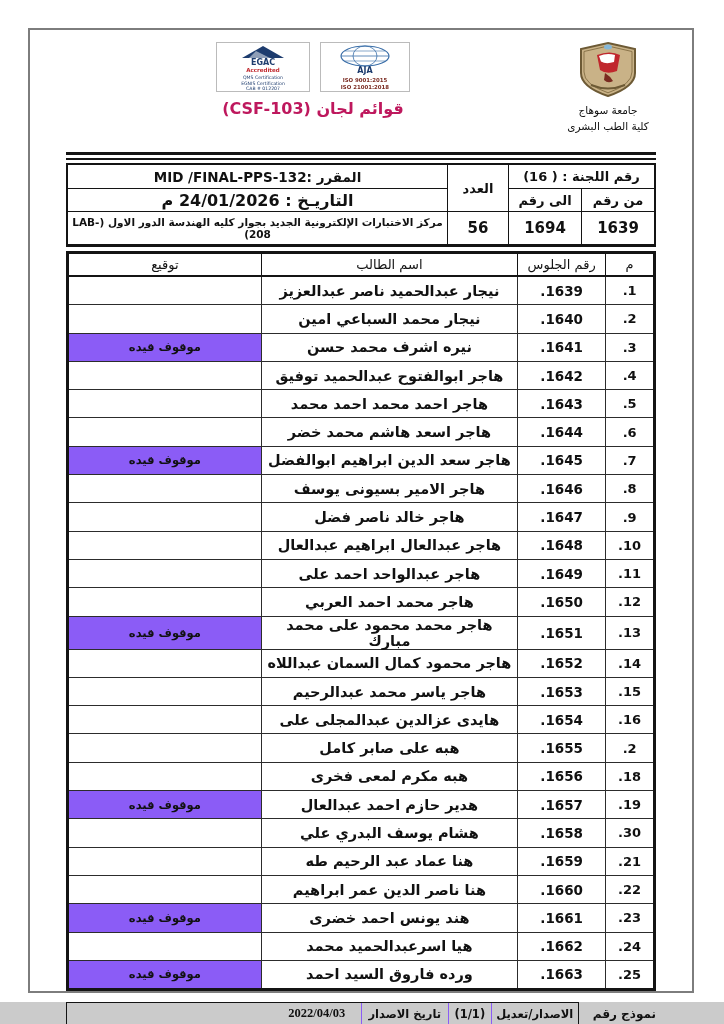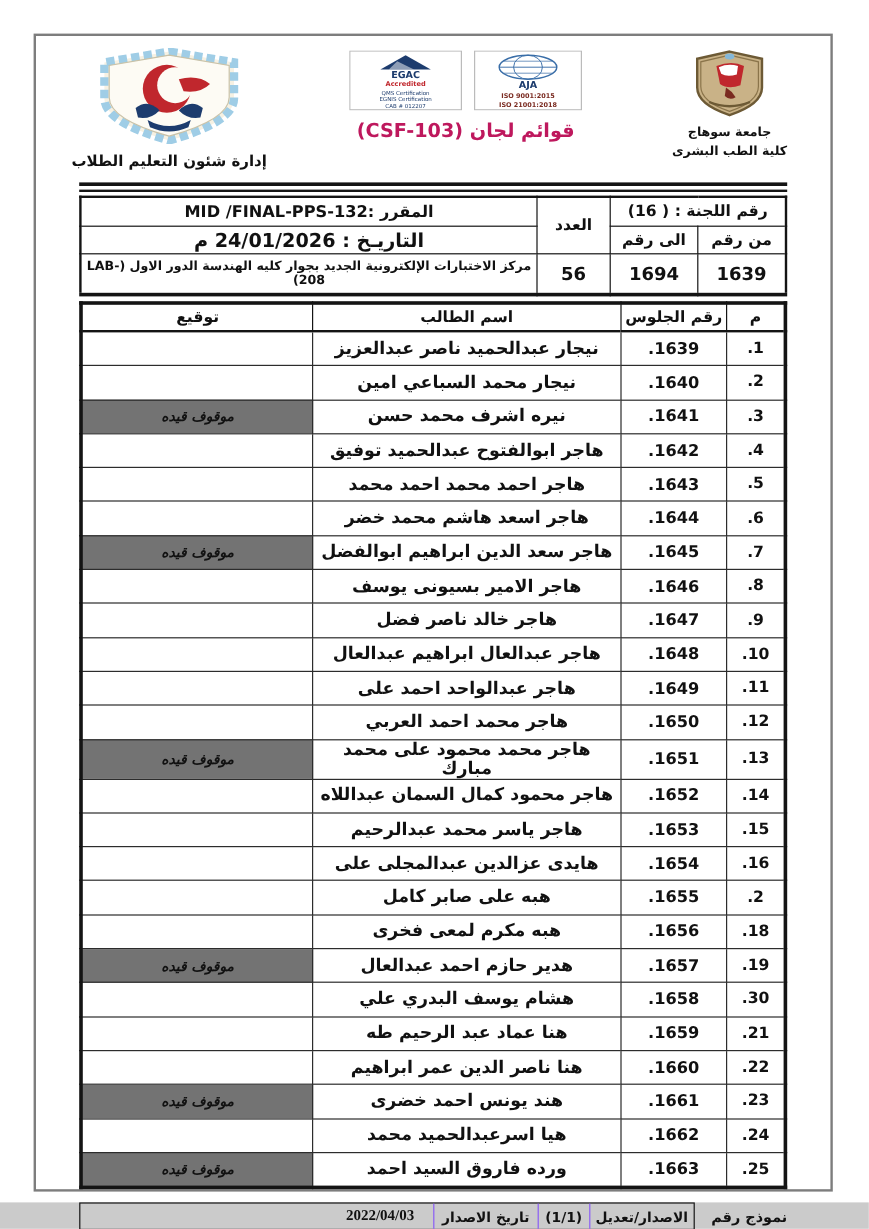--- a/index.html
+++ b/index.html
@@ -4,21 +4,21 @@
 <style>
   html,body{margin:0;padding:0;width:724px;height:1024px;background:#ffffff;overflow:hidden;
     font-family:"DejaVu Sans","Liberation Sans",sans-serif;}
   .scan-strip{position:absolute;left:0;bottom:0;width:724px;height:22px;background:#cbcbcb;}
   .page-frame{position:absolute;top:28px;left:28px;width:666px;height:965px;background:#fff;
     border:2px solid #7d7d7d;box-sizing:border-box;}
   .content{padding:10px 36px 0 36px;direction:rtl;}
   
   .header{display:flex;justify-content:space-between;align-items:flex-start;height:108px;}
   .logo-block{display:flex;flex-direction:column;align-items:center;}
-  .logo-caption{font-weight:bold;color:#111;text-align:right;white-space:nowrap;}
+  .logo-caption{font-weight:normal;color:#111;text-align:right;white-space:nowrap;}
   .univ-caption{font-size:10.5px;line-height:1.3;margin-top:2px;}
   .admin-caption{font-size:12.5px;margin-top:2px;}
   .center-block{display:flex;flex-direction:column;align-items:center;flex:1;padding-top:2px;}
   .certs{display:flex;direction:ltr;gap:10px;align-items:flex-start;}
   .title1{font-size:16px;font-weight:bold;color:#be185d;margin-top:3px;}
   .title2{font-size:19px;font-weight:bold;color:#111;margin-top:1px;}
   
   .dbl-line{border-top:3px solid #141414;border-bottom:2px solid #141414;height:3px;margin-top:4px;}
   
   table{border-collapse:collapse;width:100%;direction:rtl;}
@@ -27,28 +27,28 @@
   .c-committee{font-size:13px;height:23px;}
   .c-fromto{font-size:13px;height:22px;}
   .c-num{font-size:15px;height:32px;}
   .c-count-label{font-size:13px;}
   .c-course{font-size:13.5px;text-align:center;}
   .c-date{font-size:16px;}
   .c-location{font-size:10.5px;}
   
   .students-table{margin-top:4px;border:3px solid #141414;}
   .students-table th{border:1px solid #141414;border-bottom:2px solid #141414;font-size:13px;
-    font-weight:bold;color:#111;height:21px;padding:0 3px;}
+    font-weight:normal;color:#111;height:21px;padding:0 3px;}
   .students-table td{border:1px solid #2c2c2c;font-weight:bold;color:#111;height:27.3px;
     text-align:center;padding:0 3px;}
   .cell-serial{font-size:13px;width:42px;text-align:left;padding-left:7px;}
   .cell-seat{font-size:13.5px;width:84px;}
   .cell-name{font-size:14.5px;width:260px;margin-left:28px;}
   .cell-sig{width:196px;font-size:11.5px;}
-  .cell-sig.suspended{background:#737373;font-style:italic;}
+  .cell-sig.suspended{background:#8b5cf6;}
   
   .footer{display:flex;direction:rtl;align-items:stretch;margin-top:11px;height:23px;}
   .footer .f-label{font-size:12px;font-weight:bold;display:flex;align-items:center;
     padding-left:14px;color:#111;}
   .f-boxes{display:flex;direction:rtl;flex:1;border:1px solid #141414;}
   .f-cell{border-left:1px solid #8b5cf6;display:flex;align-items:center;justify-content:center;
     font-weight:bold;color:#111;}
   .f-cell:last-child{border-left:none;}
   .f-code{flex:1;font-family:"Liberation Serif",serif;font-size:13.5px;direction:ltr;}
   .f-ar{font-size:11.5px;}
@@ -105,35 +105,20 @@
               <line x1="25" y1="19" x2="65" y2="19" stroke="#3a6ea8" stroke-width="0.6"></line>
               <text x="45" y="31" text-anchor="middle" font-size="8" font-weight="bold" fill="#1d3c6e">AJA</text>
               <text x="45" y="40" text-anchor="middle" font-size="5.4" font-weight="bold" fill="#7a2a20">ISO 9001:2015</text>
               <text x="45" y="47" text-anchor="middle" font-size="5.4" font-weight="bold" fill="#7a2a20">ISO 21001:2018</text>
             </svg>
           </span>
         </div>
         <div class="title1">قوائم لجان (CSF-103)</div>
       </div>
 
-      <div class="logo-block" style="width:150px;">
-        <span>
-          <svg width="124" height="80" viewBox="0 0 124 80">
-            <path d="M62 3 L116 12 V42 Q116 62 62 77 Q8 62 8 42 V12 Z" fill="#f6f1e3" stroke="#9fcde6" stroke-width="7" stroke-dasharray="7 3.5"></path>
-            <path d="M62 6 L112 14.5 V41 Q112 59.5 62 73.5 Q12 59.5 12 41 V14.5 Z" fill="#fdfbf4" stroke="#c9c2a8" stroke-width="1"></path>
-            <circle cx="60" cy="34" r="20" fill="#c0272d"></circle>
-            <circle cx="67" cy="31" r="15" fill="#fdfbf4"></circle>
-            <path d="M70 26 Q86 22 96 30 Q88 38 74 36 Z" fill="#c0272d"></path>
-            <path d="M34 50 Q44 42 54 52 Q46 60 36 58 Z" fill="#1d3c6e"></path>
-            <path d="M90 50 Q80 42 70 52 Q78 60 88 58 Z" fill="#1d3c6e"></path>
-            <path d="M44 60 Q62 70 80 60 L78 66 Q62 73 46 66 Z" fill="#1d3c6e"></path>
-          </svg>
-        </span>
-        <div class="logo-caption admin-caption">إدارة شئون التعليم الطلاب</div>
-      </div>
     </div>
 
     <div class="dbl-line"></div>
 
     <table class="info-table">
       <tbody>
           <tr>
         <td class="c-committee" colspan="2" style="width:128px;">رقم اللجنة : ( 16)</td>
         <td class="c-count-label" rowspan="2" style="width:52px;">العدد</td>
         <td class="c-course">المقرر :MID /FINAL-PPS-132</td>

